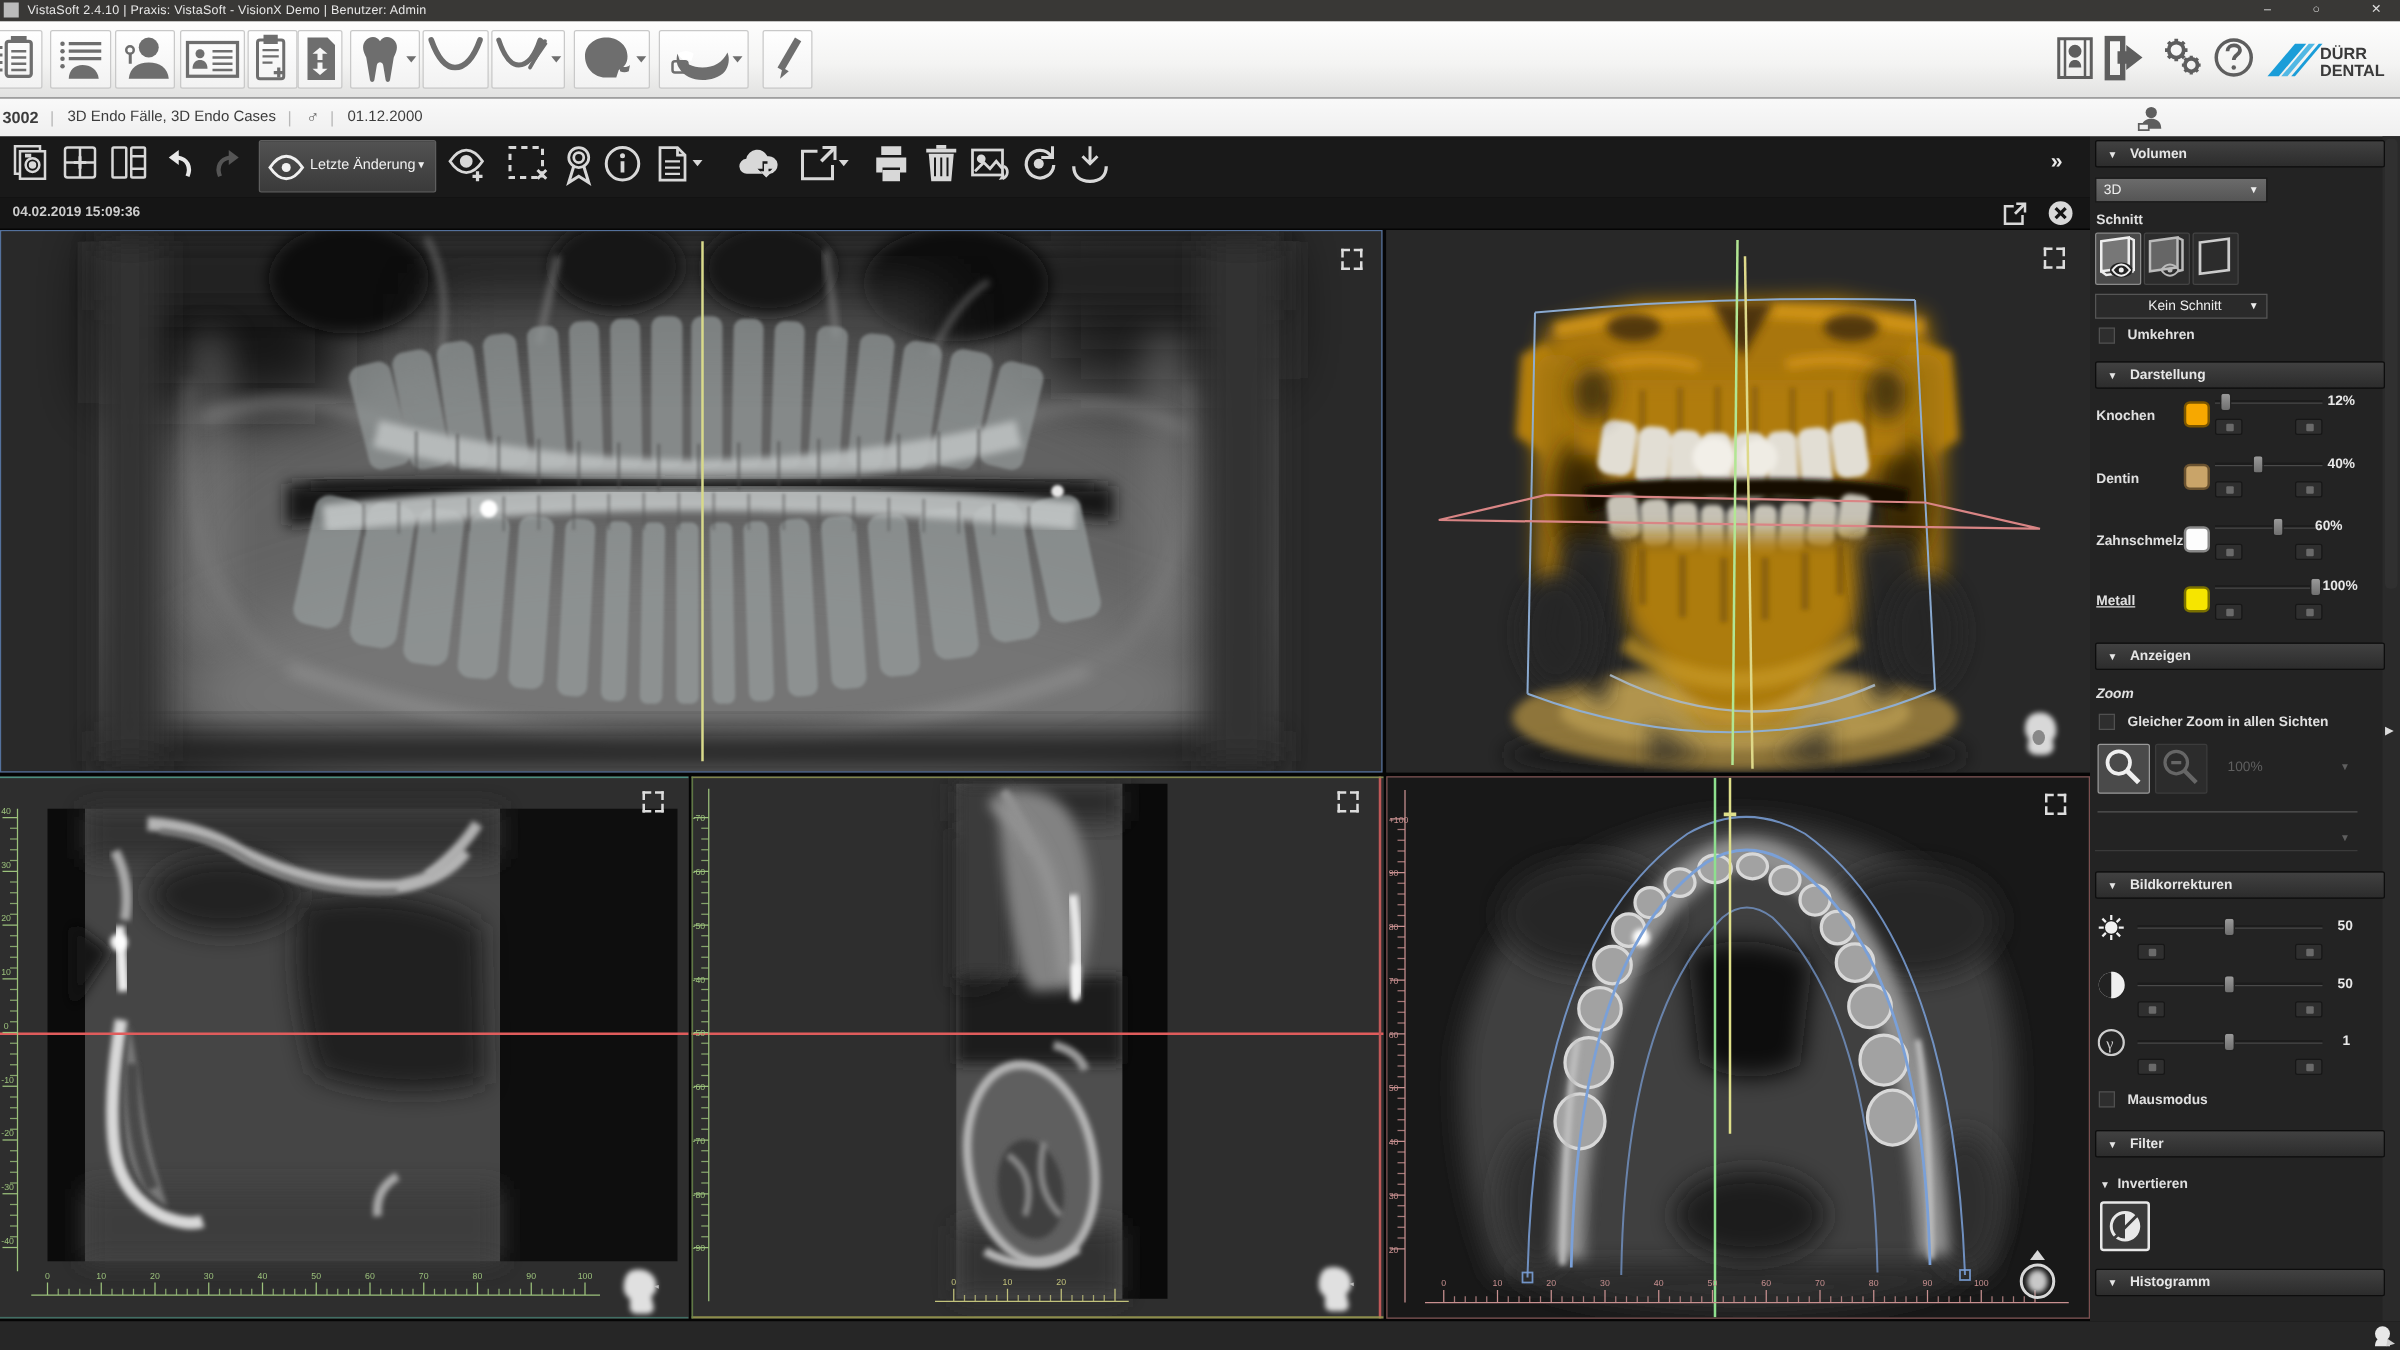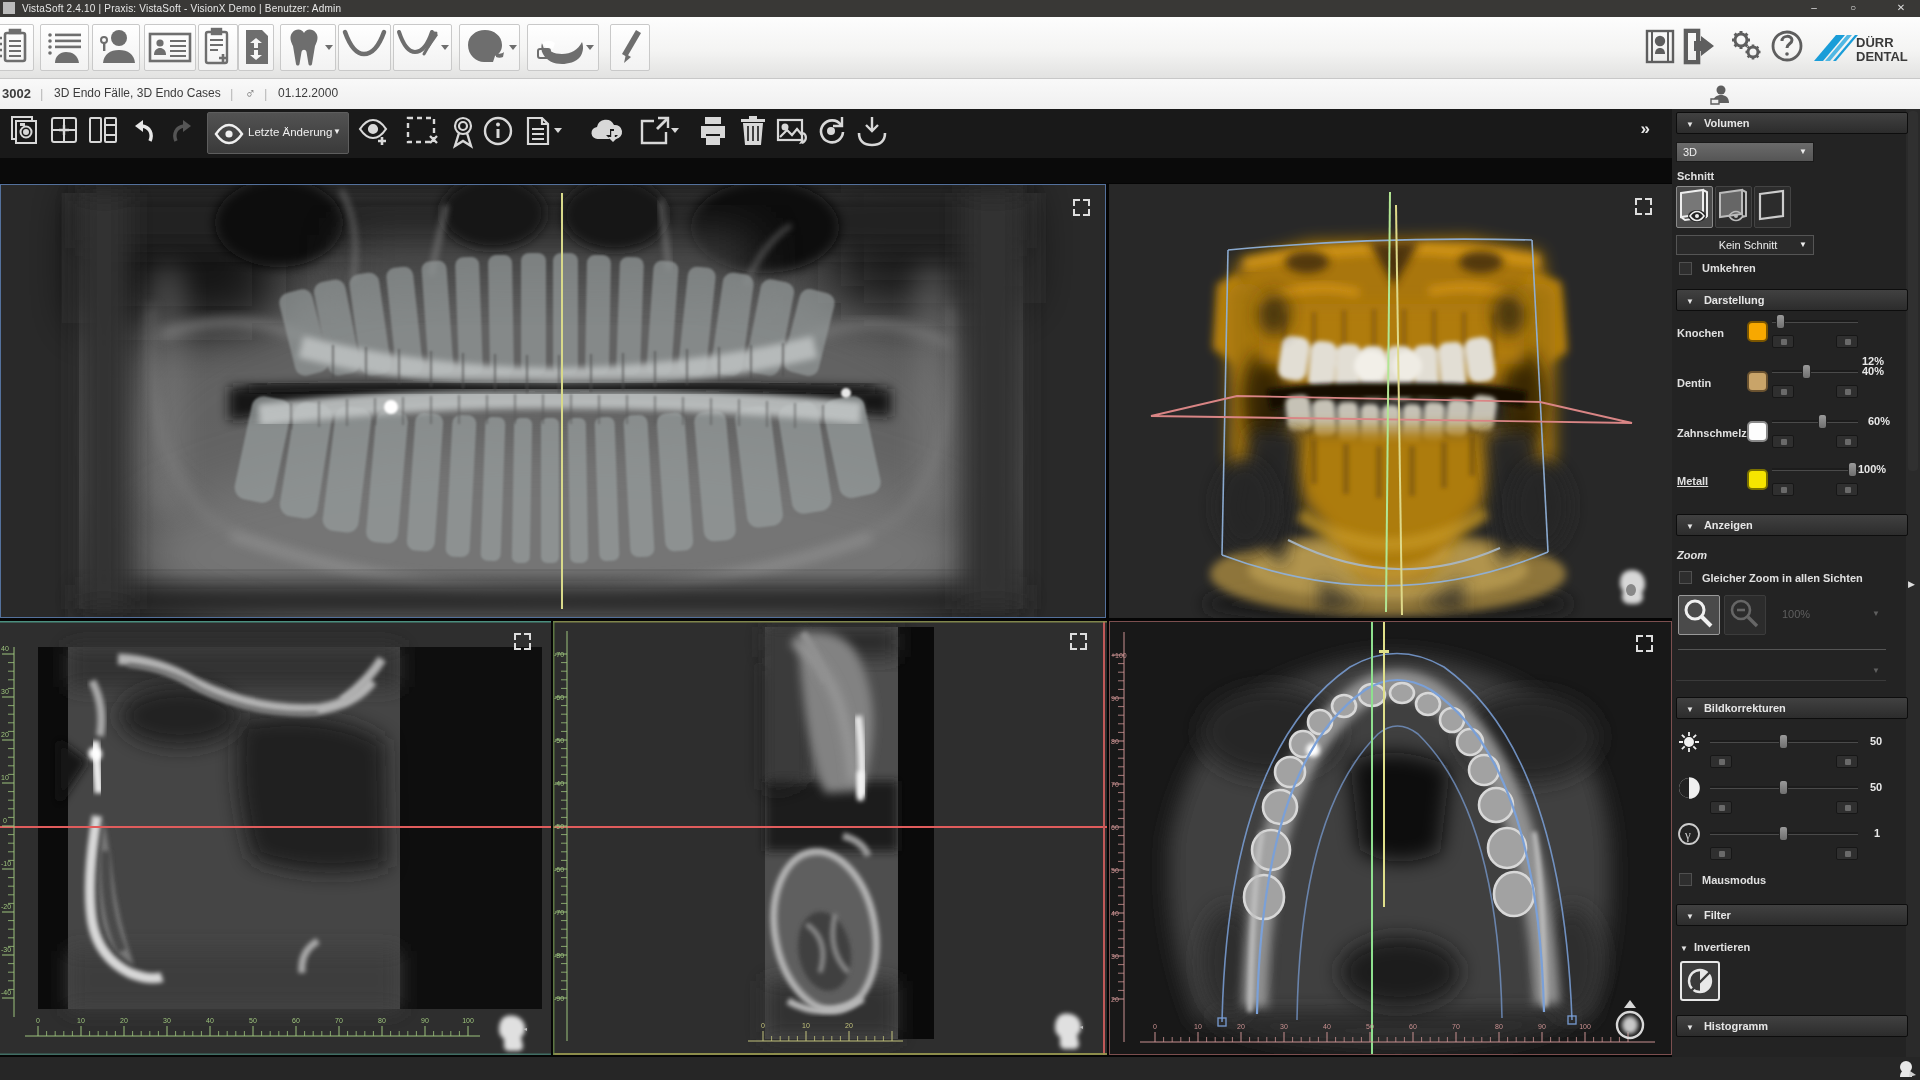--- a/index.html
+++ b/index.html
@@ -443,20 +443,34 @@
       <svg width="32" height="32" viewBox="0 0 32 32">
           <g fill="none" stroke="#d8d8d8" stroke-width="2.4">
         <path d="M16 2v14M10 10l6 6 6-6"></path>
             <path d="M3 18c0 8 5 12 13 12s13-4 13-12" stroke-width="2.6"></path>
           </g>
         </svg>
     </div>
     <div style="position:absolute;right:22px;top:10px;color:#e8e8e8;font-size:17px;font-weight:bold;">»</div>
   </div>
 
+  <div id="tsbar" class="abs">
+    <span style="position:absolute;left:10px;">04.02.2019 15:09:36</span>
+    <svg width="20" height="20" viewBox="0 0 20 20" style="position:absolute;left:1602px;top:3px;">
+      <g fill="none" stroke="#d8d8d8" stroke-width="2">
+          <path d="M9 4H2v14h14v-7"></path>
+          <path d="M11 2h7v7"></path>
+          <path d="M18 2l-8 8" stroke-width="2.2"></path>
+        </g>
+      </svg>
+    <svg width="21" height="21" viewBox="0 0 21 21" style="position:absolute;left:1638px;top:2px;">
+      <circle cx="10.5" cy="10.5" r="9.5" fill="#d8d8d8"></circle>
+        <path d="M6.5 6.5l8 8m0-8l-8 8" stroke="#151515" stroke-width="2.6"></path>
+      </svg>
+  </div>
 
   <div id="views" class="abs">
     <div id="vp-tl" class="vp">
       <svg width="1104" height="432" viewBox="0 0 1104 432">
         <defs>
           <filter id="b3" x="-50%" y="-50%" width="200%" height="200%">
               <feGaussianBlur stdDeviation="3"></feGaussianBlur>
             </filter>
           <filter id="b6" x="-50%" y="-50%" width="200%" height="200%">
               <feGaussianBlur stdDeviation="6"></feGaussianBlur>
@@ -1235,39 +1249,39 @@
 
     <div class="phead" style="top:180px;"><span class="arr">▼</span>Darstellung</div>
 
     <div class="plabel" style="left:5px;top:218px;">Knochen</div>
     <div class="swatch" style="left:75px;top:212px;background:#f7a800;border:2px solid #7a5500;"></div>
     <div class="sl-track" style="left:100px;top:211px;width:86px;">
         <div class="sl-thumb" style="left:4px;"></div>
       </div>
     <div class="spin" style="left:100px;top:226px;"></div>
     <div class="spin" style="left:164px;top:226px;"></div>
-    <div class="pval" style="left:190px;top:206px;margin-top:40px;">12%</div>
+    <div class="pval" style="left:190px;top:206px;">12%</div>
 
     <div class="plabel" style="left:5px;top:268px;">Dentin</div>
     <div class="swatch" style="left:75px;top:262px;background:#c9a469;border:2px solid #6a5230;"></div>
     <div class="sl-track" style="left:100px;top:261px;width:86px;">
         <div class="sl-thumb" style="left:30px;"></div>
       </div>
     <div class="spin" style="left:100px;top:276px;"></div>
     <div class="spin" style="left:164px;top:276px;"></div>
     <div class="pval" style="left:190px;top:256px;">40%</div>
 
     <div class="plabel" style="left:5px;top:318px;">Zahnschmelz</div>
     <div class="swatch" style="left:75px;top:312px;background:#fdfdfd;border:2px solid #888;"></div>
     <div class="sl-track" style="left:100px;top:311px;width:86px;">
         <div class="sl-thumb" style="left:46px;"></div>
       </div>
     <div class="spin" style="left:100px;top:326px;"></div>
     <div class="spin" style="left:164px;top:326px;"></div>
-    <div class="pval" style="left:196px;top:306px;text-align:right;">60%</div>
+    <div class="pval" style="left:180px;top:306px;text-align:right;">60%</div>
 
     <div class="plabel" style="left:5px;top:366px;text-decoration:underline;">Metall</div>
     <div class="swatch" style="left:75px;top:360px;background:#f6e500;border:2px solid #7a7000;"></div>
     <div class="sl-track" style="left:100px;top:359px;width:86px;">
         <div class="sl-thumb" style="left:76px;"></div>
       </div>
     <div class="spin" style="left:100px;top:374px;"></div>
     <div class="spin" style="left:164px;top:374px;"></div>
     <div class="pval" style="left:186px;top:354px;">100%</div>
 

